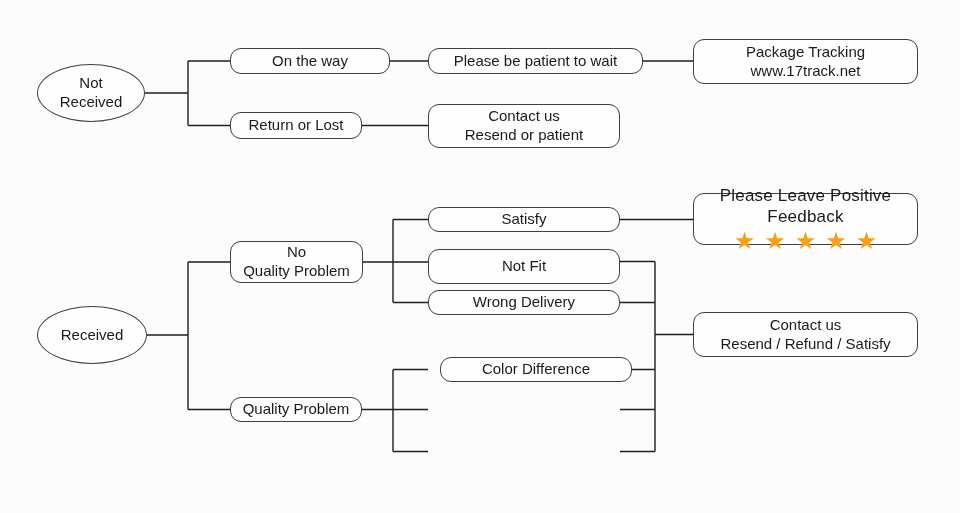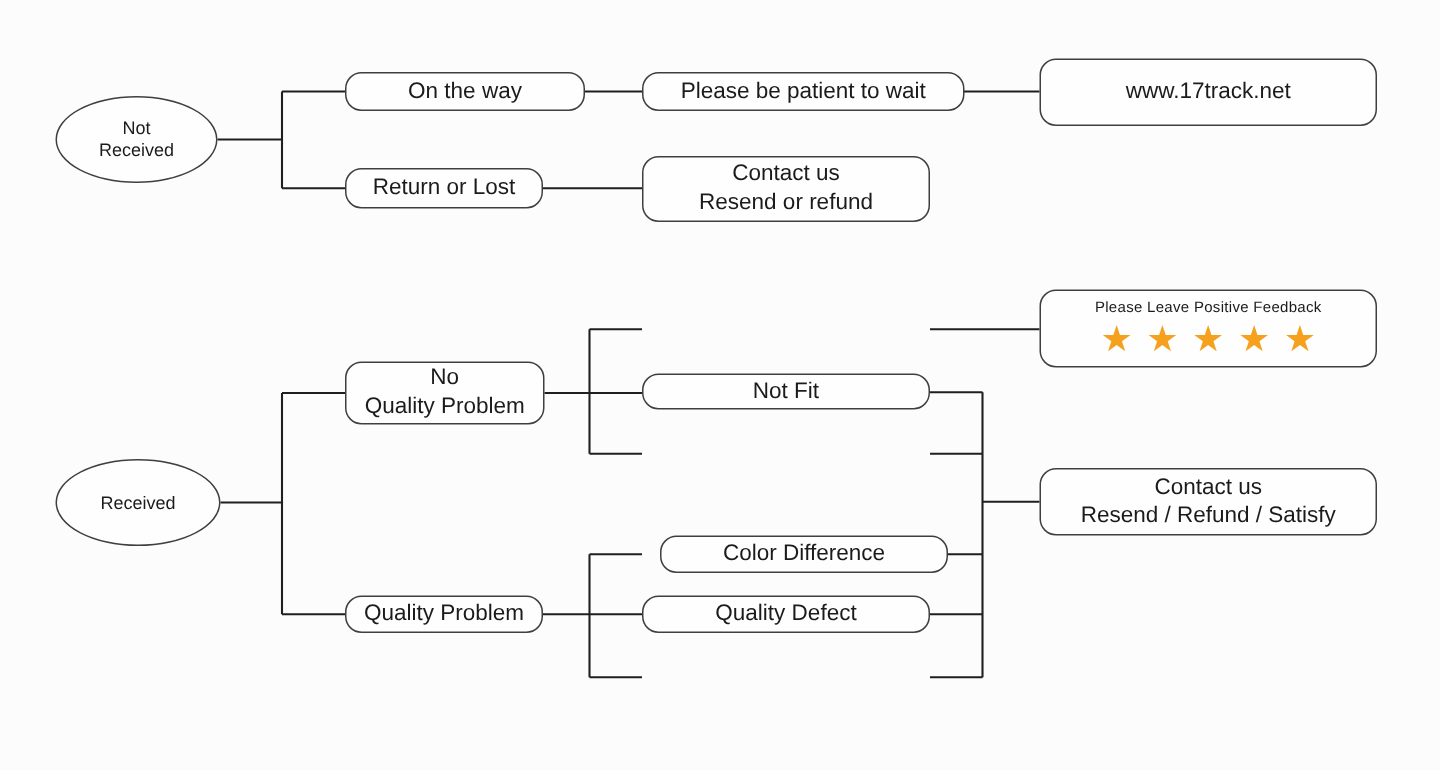--- a/index.html
+++ b/index.html
@@ -41,24 +41,24 @@
     line-height:1.25;
   }
   .box{
     border:1.4px solid var(--box-border);
     border-radius:11px;
     font-size:15px;
   }
   .ellipse{
     border:1.2px solid var(--box-border);
     border-radius:50%;
-    font-size:12px;
+    font-size:15px;
   }
   .feedback-label{
-    font-size:10px;
+    font-size:17px;
     letter-spacing:.2px;
   }
   .stars{
     color:var(--star);
     font-size:24px;
     line-height:1;
     letter-spacing:9px;
     margin-top:2px;
     text-indent:9px; 
     font-family:"DejaVu Sans",sans-serif;
@@ -108,63 +108,67 @@
 
   <div class="node box" style="left:230px;top:48px;width:160px;height:26px">
     <span>On the way</span>
   </div>
 
   <div class="node box" style="left:428px;top:48px;width:215px;height:26px">
     <span>Please be patient to wait</span>
   </div>
 
   <div class="node box two-line" style="left:693px;top:39px;width:225px;height:45px">
+    <span>Package Tracking</span>
     <span>www.17track.net</span>
   </div>
 
   <div class="node box" style="left:230px;top:112px;width:132px;height:27px">
     <span>Return or Lost</span>
   </div>
 
   <div class="node box two-line" style="left:428px;top:104px;width:192px;height:44px">
     <span>Contact us</span>
-    <span>Resend or refund</span>
+    <span>Resend or patient</span>
   </div>
 
   <div class="node ellipse" style="left:37px;top:306px;width:110px;height:58px">
     <span>Received</span>
   </div>
 
   <div class="node box two-line" style="left:230px;top:241px;width:133px;height:42px">
     <span>No</span>
     <span>Quality Problem</span>
   </div>
 
+  <div class="node box" style="left:428px;top:207px;width:192px;height:25px">
+    <span>Satisfy</span>
+  </div>
 
-  <div class="node box" style="left:428px;top:249px;width:192px;height:24px">
+  <div class="node box" style="left:428px;top:249px;width:192px;height:35px">
     <span>Not Fit</span>
   </div>
 
+  <div class="node box" style="left:428px;top:290px;width:192px;height:25px">
+    <span>Wrong Delivery</span>
+  </div>
 
   <div class="node box" style="left:693px;top:193px;width:225px;height:52px">
     <span class="feedback-label">Please Leave Positive Feedback</span>
     <span class="stars">★★★★★</span>
   </div>
 
   <div class="node box two-line" style="left:693px;top:312px;width:225px;height:45px">
     <span>Contact us</span>
     <span>Resend / Refund / Satisfy</span>
   </div>
 
   <div class="node box" style="left:230px;top:397px;width:132px;height:25px">
     <span>Quality Problem</span>
   </div>
 
   <div class="node box" style="left:440px;top:357px;width:192px;height:25px">
     <span>Color Difference</span>
   </div>
 
-  <div class="node box" style="left:428px;top:397px;width:192px;height:25px">
-    <span>Quality Defect</span>
-  </div>
 
 
 </div>
 
 </body></html>

